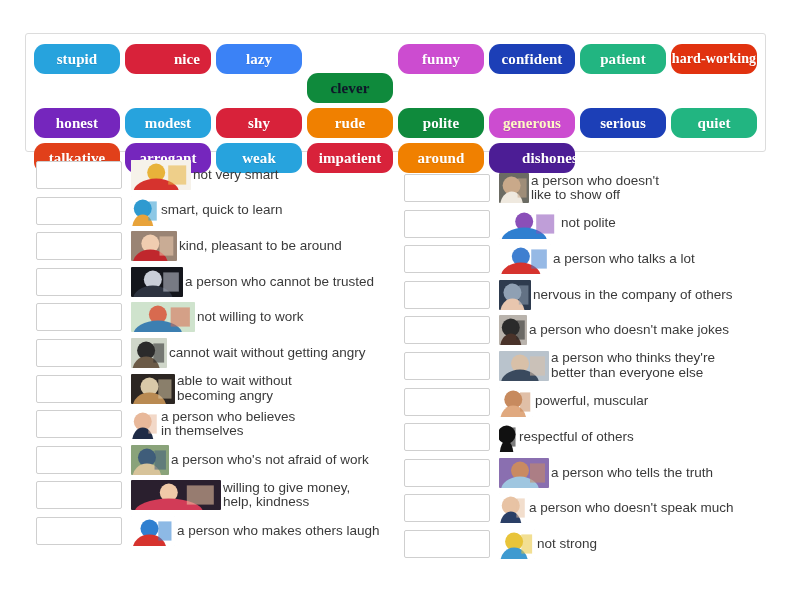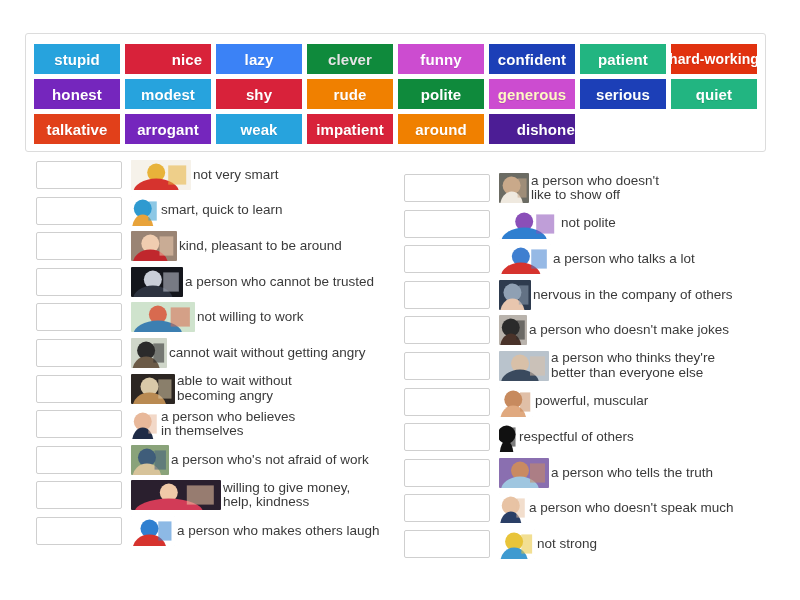--- a/index.html
+++ b/index.html
@@ -34,34 +34,35 @@
     flex-direction: column;
     gap: 5px;
   }
   .tile-row {
     display: flex;
     gap: 5px;
   }
   .tile {
     width: 86px;
     height: 30px;
-    border-radius: 0;
+    border-radius: 11px;
     display: flex;
     align-items: center;
     justify-content: center;
     color: #ffffff;
     font-size: 15px;
     font-weight: bold;
     letter-spacing: 0.1px;
     box-sizing: border-box;
     cursor: pointer;
     user-select: none;
     text-shadow: 0 1px 0 rgba(0,0,0,0.10);
     overflow: hidden;
     white-space: nowrap;
+    font-family: Liberation Serif, serif;
   }
   .tile.tile-narrow-text { font-size: 14px; }
 
   
   #match-area {
     position: absolute;
     left: 0;
     top: 160px;
     width: 800px;
   }
@@ -114,21 +115,21 @@
 </style>
 </head>
 <body>
 
 <div id="tile-bank">
   <div id="tile-rows">
       <div class="tile-row">
         <div class="tile" style="background: rgb(39, 163, 221); color: rgb(255, 255, 255);">stupid</div>
         <div class="tile" style="background: rgb(216, 34, 58); color: rgb(255, 255, 255); padding-left: 38px;">nice</div>
         <div class="tile" style="background: #3b82f6; color: rgb(255, 255, 255);">lazy</div>
-        <div class="tile" style="background: rgb(15, 138, 60); color: #e5e5e5;">clever</div>
+        <div class="tile" style="background: rgb(15, 138, 60); color: #0f172a; margin-top: 29px;">clever</div>
         <div class="tile" style="background: rgb(204, 76, 208); color: rgb(255, 255, 255);">funny</div>
         <div class="tile" style="background: rgb(28, 63, 183); color: rgb(255, 255, 255);">confident</div>
         <div class="tile" style="background: rgb(34, 181, 129); color: rgb(255, 255, 255);">patient</div>
         <div class="tile tile-narrow-text" style="background: rgb(225, 50, 15); color: rgb(255, 255, 255);">hard-working</div>
       </div>
       <div class="tile-row">
         <div class="tile" style="background: rgb(117, 38, 189); color: rgb(255, 255, 255);">honest</div>
         <div class="tile" style="background: rgb(39, 163, 221); color: rgb(255, 255, 255);">modest</div>
         <div class="tile" style="background: rgb(216, 34, 58); color: rgb(255, 255, 255);">shy</div>
         <div class="tile" style="background: rgb(240, 128, 0); color: rgb(255, 255, 255);">rude</div>

